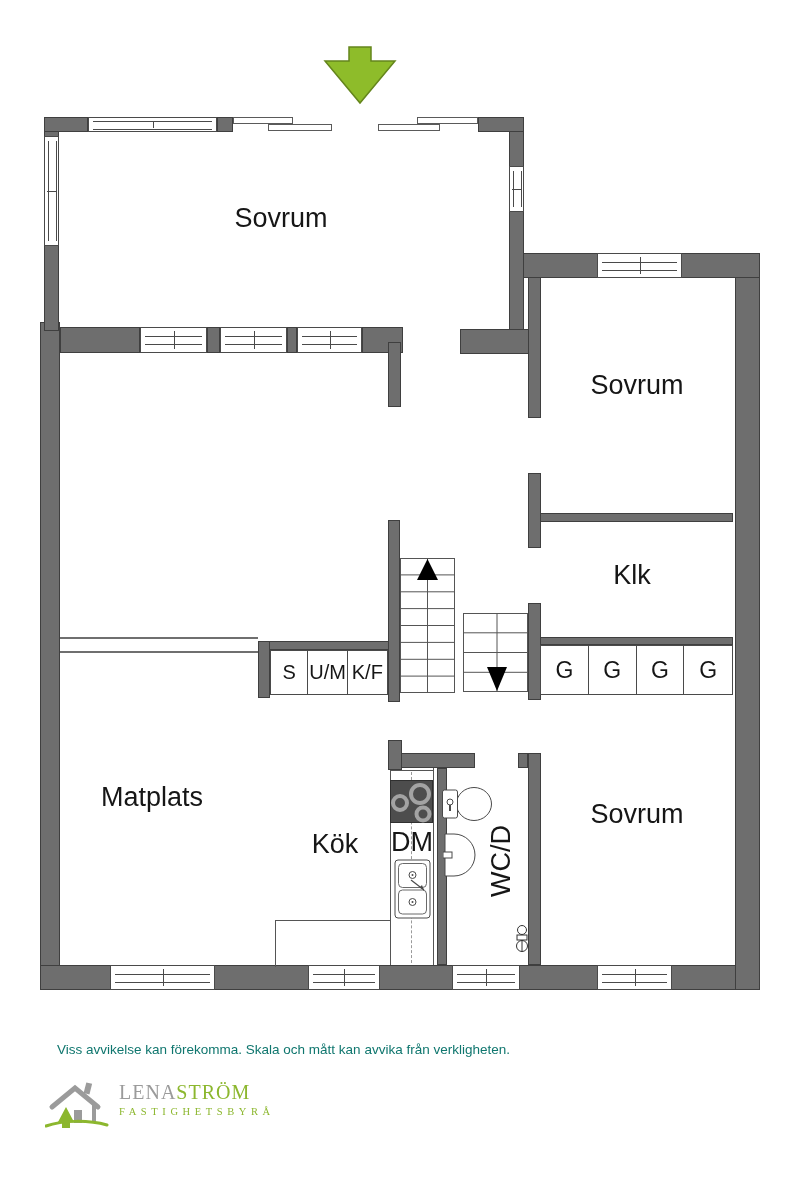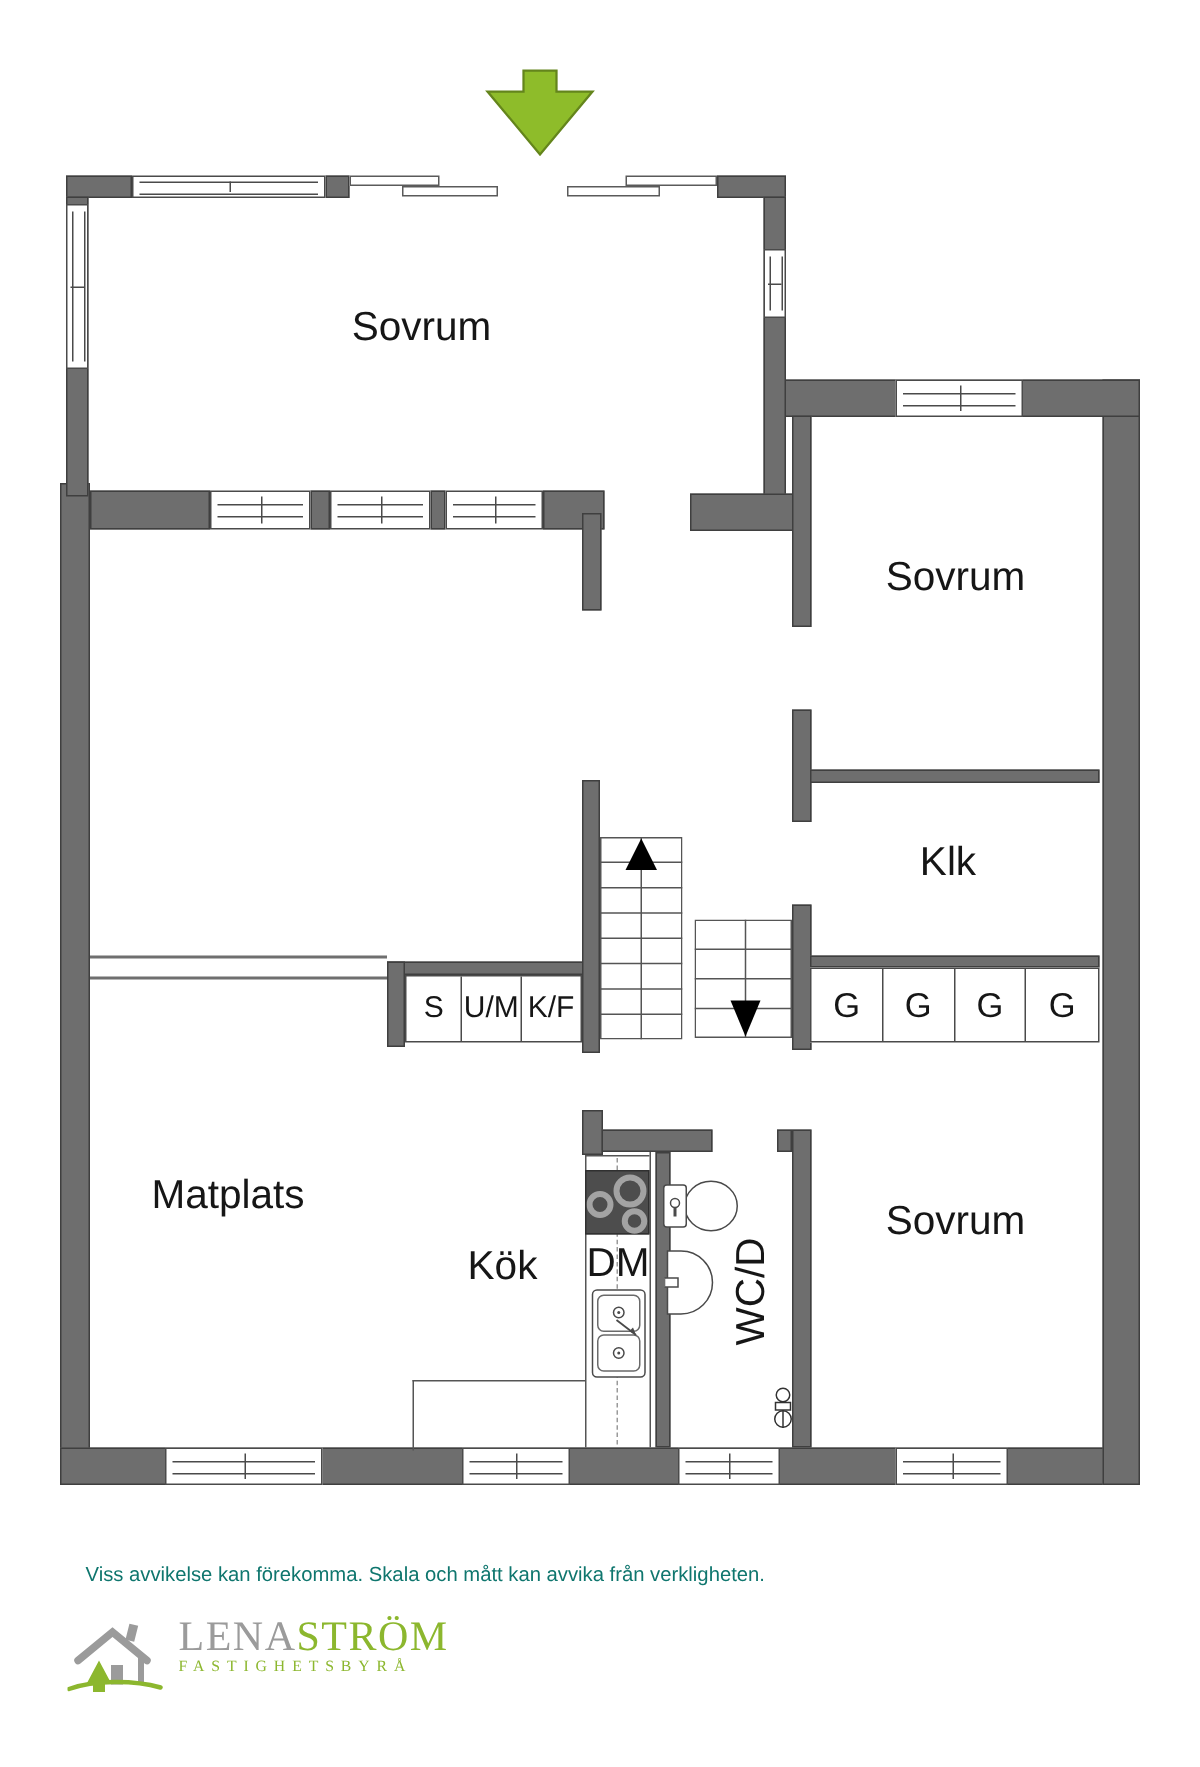--- a/index.html
+++ b/index.html
@@ -27,21 +27,21 @@
   
   .cells{position:absolute;box-sizing:border-box;display:grid;background:#fff;border:1px solid #4a4a4a;}
   .cells .cell{border-right:1px solid #4a4a4a;display:flex;align-items:center;justify-content:center;color:#161616;}
   .cells .cell:last-child{border-right:none;}
   .cl-left .cell{font-size:20px;}
   .cl-right .cell{font-size:23px;}
   svg{display:block;}
   #footer-text{position:absolute;left:45px;top:1042px;font-size:13.5px;color:#0f766e;margin-left:12px;}
   #logo{position:absolute;left:45px;top:1080px;display:flex;align-items:flex-start;}
   #logo-words{margin-left:10px;font-family:"Liberation Serif",serif;}
-  #brand{font-size:28px;letter-spacing:1px;line-height:24px;}
+  #brand{font-size:20px;letter-spacing:1px;line-height:24px;}
   #brand .g1{color:#9b9b9b;}
   #brand .g2{color:#8cb72e;}
   #tagline{font-size:10.5px;letter-spacing:4.6px;color:#8cb72e;margin-top:2px;}
 </style>
 </head>
 <body>
 
 <div id="plan">
 
   <svg class="abs" style="left:323px;top:45px;" width="74" height="60" viewBox="0 0 74 60">

